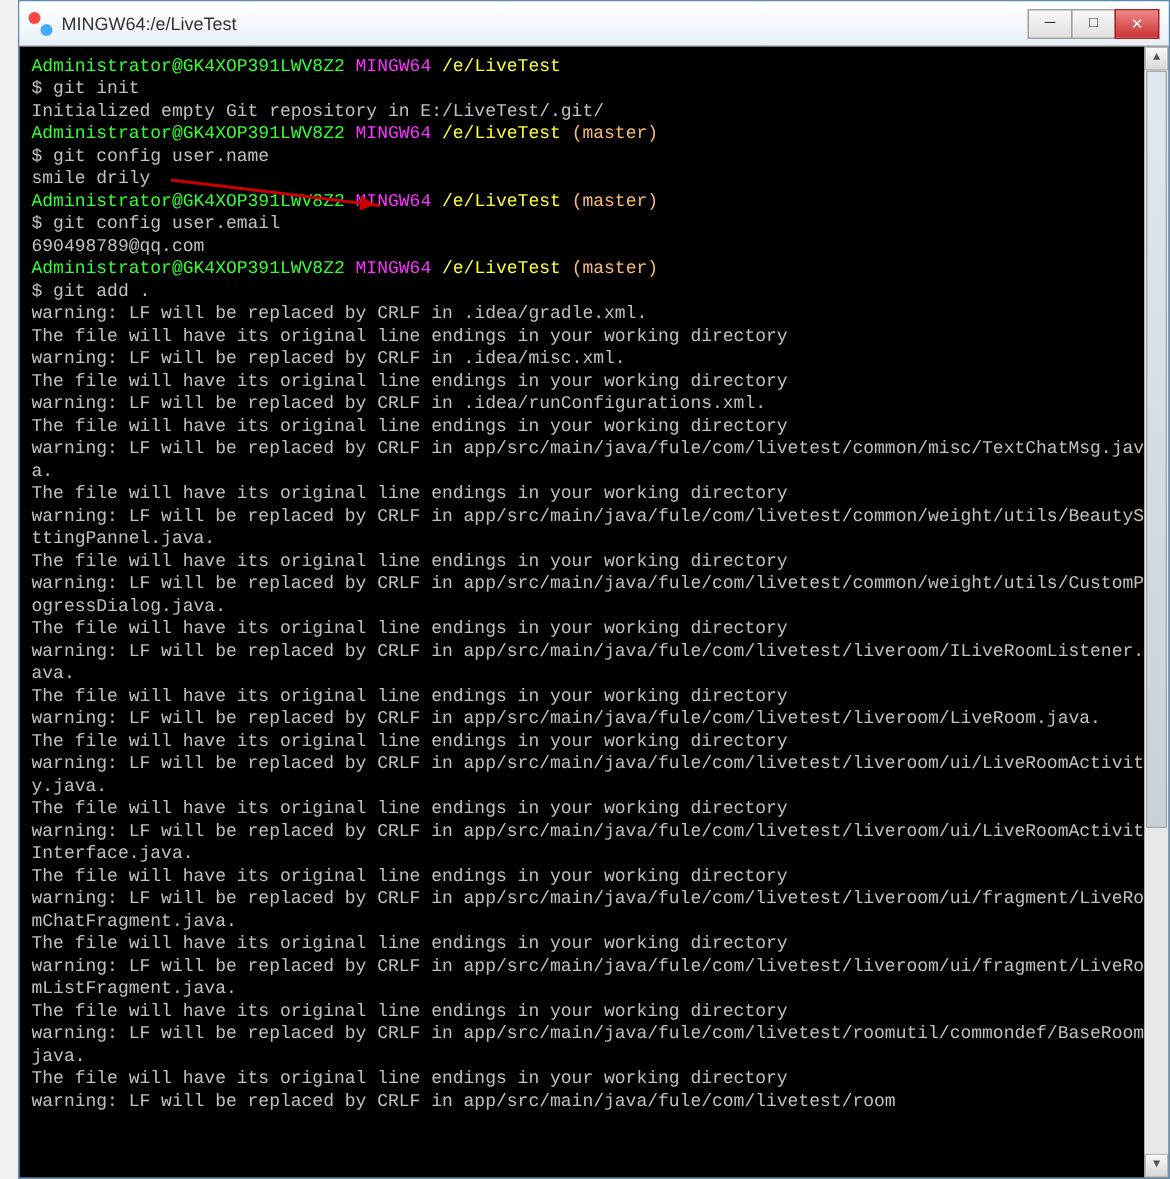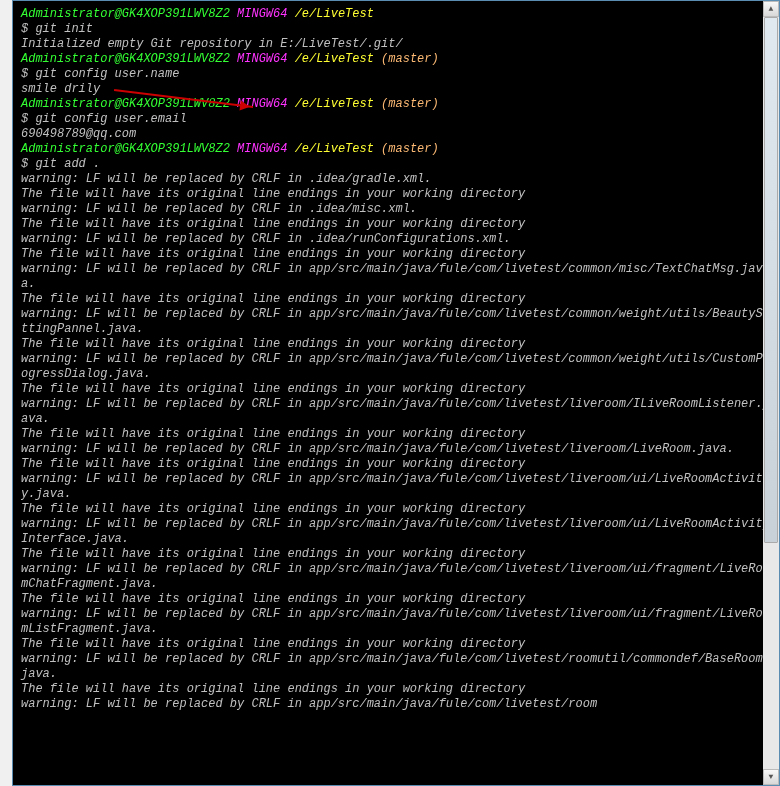--- a/index.html
+++ b/index.html
@@ -92,26 +92,35 @@
       width: 140px; height: 2px;
       background: #c00;
       transform: rotate(7deg);
       transform-origin: right center;
       pointer-events: none;
     }
     .arrow::after {
       content:""; position:absolute; right:-2px; top:-4px;
       border: 5px solid transparent; border-left: 10px solid #c00;
     }
-    .line { display: block; font-style: italic; }
+    .line { display: block; }
   </style>
 </head>
 <body>
 
 <div class="window">
+  <div class="titlebar">
+    <span class="icon-app"></span>
+    <span>MINGW64:/e/LiveTest</span>
+    <div class="win-controls">
+      <div class="win-btn">─</div>
+      <div class="win-btn">□</div>
+      <div class="win-btn close">✕</div>
+    </div>
+  </div>
   <div class="terminal" id="term"><div class="line"><span class="user">Administrator@GK4XOP391LWV8Z2</span> <span class="mingw">MINGW64</span> <span class="path">/e/LiveTest</span></div><div class="line">$ git init</div><div class="line">Initialized empty Git repository in E:/LiveTest/.git/</div><div class="line"></div><div class="line"><span class="user">Administrator@GK4XOP391LWV8Z2</span> <span class="mingw">MINGW64</span> <span class="path">/e/LiveTest</span> <span class="branch">(master)</span></div><div class="line">$ git config user.name</div><div class="line">smile drily</div><div class="line"></div><div class="line"><span class="user">Administrator@GK4XOP391LWV8Z2</span> <span class="mingw">MINGW64</span> <span class="path">/e/LiveTest</span> <span class="branch">(master)</span></div><div class="line">$ git config user.email</div><div class="line">690498789@qq.com</div><div class="line"></div><div class="line"><span class="user">Administrator@GK4XOP391LWV8Z2</span> <span class="mingw">MINGW64</span> <span class="path">/e/LiveTest</span> <span class="branch">(master)</span></div><div class="line">$ git add .</div><div class="line">warning: LF will be replaced by CRLF in .idea/gradle.xml.</div><div class="line">The file will have its original line endings in your working directory</div><div class="line">warning: LF will be replaced by CRLF in .idea/misc.xml.</div><div class="line">The file will have its original line endings in your working directory</div><div class="line">warning: LF will be replaced by CRLF in .idea/runConfigurations.xml.</div><div class="line">The file will have its original line endings in your working directory</div><div class="line">warning: LF will be replaced by CRLF in app/src/main/java/fule/com/livetest/common/misc/TextChatMsg.java.</div><div class="line">The file will have its original line endings in your working directory</div><div class="line">warning: LF will be replaced by CRLF in app/src/main/java/fule/com/livetest/common/weight/utils/BeautySettingPannel.java.</div><div class="line">The file will have its original line endings in your working directory</div><div class="line">warning: LF will be replaced by CRLF in app/src/main/java/fule/com/livetest/common/weight/utils/CustomProgressDialog.java.</div><div class="line">The file will have its original line endings in your working directory</div><div class="line">warning: LF will be replaced by CRLF in app/src/main/java/fule/com/livetest/liveroom/ILiveRoomListener.java.</div><div class="line">The file will have its original line endings in your working directory</div><div class="line">warning: LF will be replaced by CRLF in app/src/main/java/fule/com/livetest/liveroom/LiveRoom.java.</div><div class="line">The file will have its original line endings in your working directory</div><div class="line">warning: LF will be replaced by CRLF in app/src/main/java/fule/com/livetest/liveroom/ui/LiveRoomActivity.java.</div><div class="line">The file will have its original line endings in your working directory</div><div class="line">warning: LF will be replaced by CRLF in app/src/main/java/fule/com/livetest/liveroom/ui/LiveRoomActivityInterface.java.</div><div class="line">The file will have its original line endings in your working directory</div><div class="line">warning: LF will be replaced by CRLF in app/src/main/java/fule/com/livetest/liveroom/ui/fragment/LiveRoomChatFragment.java.</div><div class="line">The file will have its original line endings in your working directory</div><div class="line">warning: LF will be replaced by CRLF in app/src/main/java/fule/com/livetest/liveroom/ui/fragment/LiveRoomListFragment.java.</div><div class="line">The file will have its original line endings in your working directory</div><div class="line">warning: LF will be replaced by CRLF in app/src/main/java/fule/com/livetest/roomutil/commondef/BaseRoom.java.</div><div class="line">The file will have its original line endings in your working directory</div><div class="line">warning: LF will be replaced by CRLF in app/src/main/java/fule/com/livetest/room</div><div class="arrow"></div><div class="scrollbar">
       <div class="sb-btn">▲</div>
       <div class="sb-track">
         <div class="sb-thumb"></div>
       </div>
       <div class="sb-btn">▼</div>
     </div></div>
 </div>
 
 </body></html>

